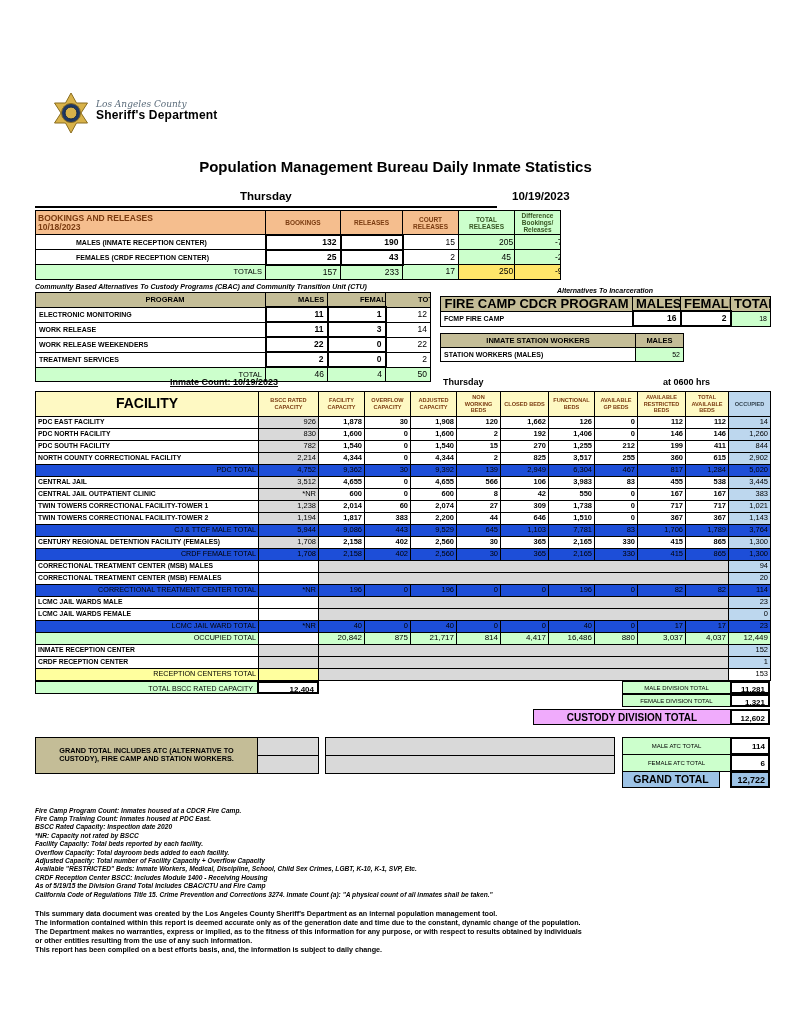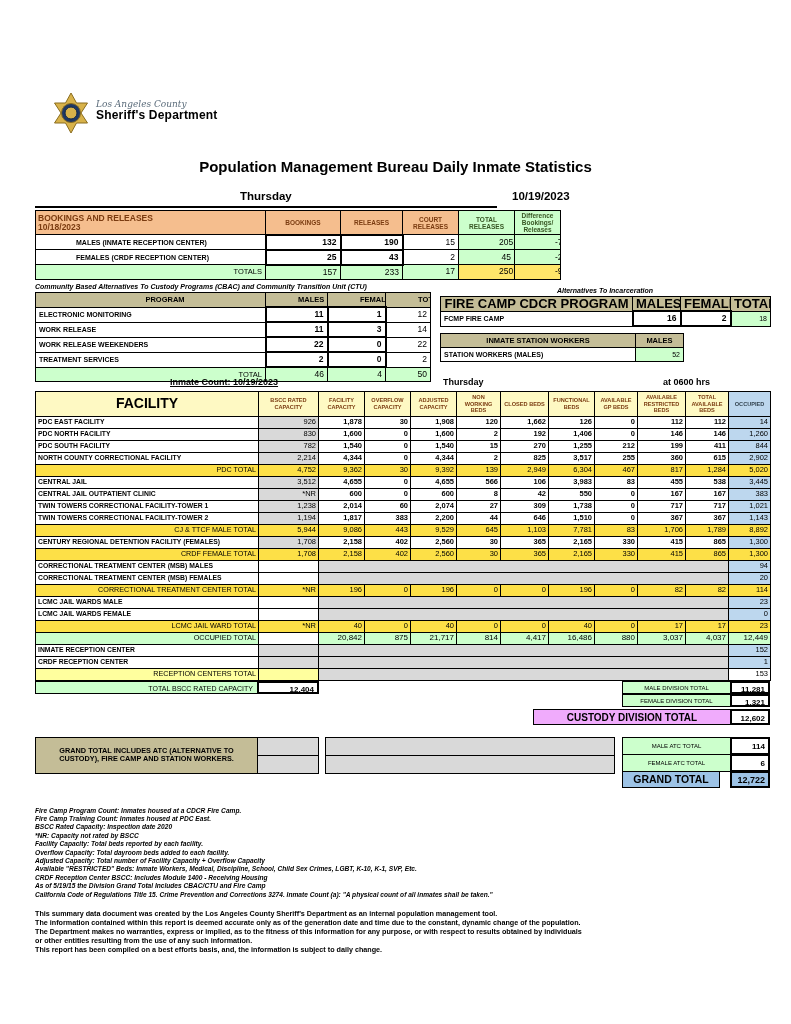--- a/index.html
+++ b/index.html
@@ -61,21 +61,21 @@
   .ftable{width:735px;font-size:7.5px;}
   .ftable td{height:11px;line-height:10px;padding:0 2px;}
   .fh{background:#fef9c3;color:#7a3b10;font-weight:bold;font-size:5.6px;line-height:6.5px;text-align:center;white-space:normal;padding:2px 1px;vertical-align:middle;}
   .fh-facility{font-size:14px;color:#000;line-height:15px;}
   .fh-occ{background:#BDD7EE;color:#33434f;}
   .flabel{text-align:left;font-weight:bold;font-size:6.8px;}
   .c-bscc,.c-num,.c-occ{text-align:right;}
   .c-bscc{background:#D9D9D9;}
   .c-occ{background:#BDD7EE;}
   .fr-data .c-num{font-weight:bold;background:#fff;border-width:1.5px;}
-  .fr-total td{background:#fde047;}
+  .fr-total td{background:#1d4ed8;}
   .fr-total .flabel{text-align:right;font-weight:normal;font-size:7.2px;}
   .fr-occtotal td{background:#CCFFCC;font-size:8px;}
   .fr-occtotal .c-bscc,{background:#fff;}
   .fr-occtotal td.c-bscc{background:#fff;}
   .fr-occtotal .flabel{text-align:right;font-weight:normal;font-size:7.2px;}
   .fr-merged td.c-bscc{background:#fff;}
   .fr-merged .c-merged,.fr-mergedg .c-merged,.fr-rectotal .c-merged{background:#D9D9D9;border-width:1.5px;}
   .fr-mergedg td.c-bscc{background:#D9D9D9;}
   .fr-rectotal .flabel{text-align:right;font-weight:normal;background:#FFFF9E;font-size:7.2px;}
   .fr-rectotal td.c-bscc{background:#FFFF9E;}
@@ -433,21 +433,21 @@
             <td class="c-bscc">5,944</td>
             <td class="c-num">9,086</td>
             <td class="c-num">443</td>
             <td class="c-num">9,529</td>
             <td class="c-num">645</td>
             <td class="c-num">1,103</td>
             <td class="c-num">7,781</td>
             <td class="c-num">83</td>
             <td class="c-num">1,706</td>
             <td class="c-num">1,789</td>
-            <td class="c-occ">8,892</td>
+            <td class="c-occ">3,764</td>
           </tr>
           <tr class="fr-data">
             <td class="flabel">CENTURY REGIONAL DETENTION FACILITY (FEMALES)</td>
             <td class="c-bscc">1,708</td>
             <td class="c-num">2,158</td>
             <td class="c-num">402</td>
             <td class="c-num">2,560</td>
             <td class="c-num">30</td>
             <td class="c-num">365</td>
             <td class="c-num">2,165</td>

